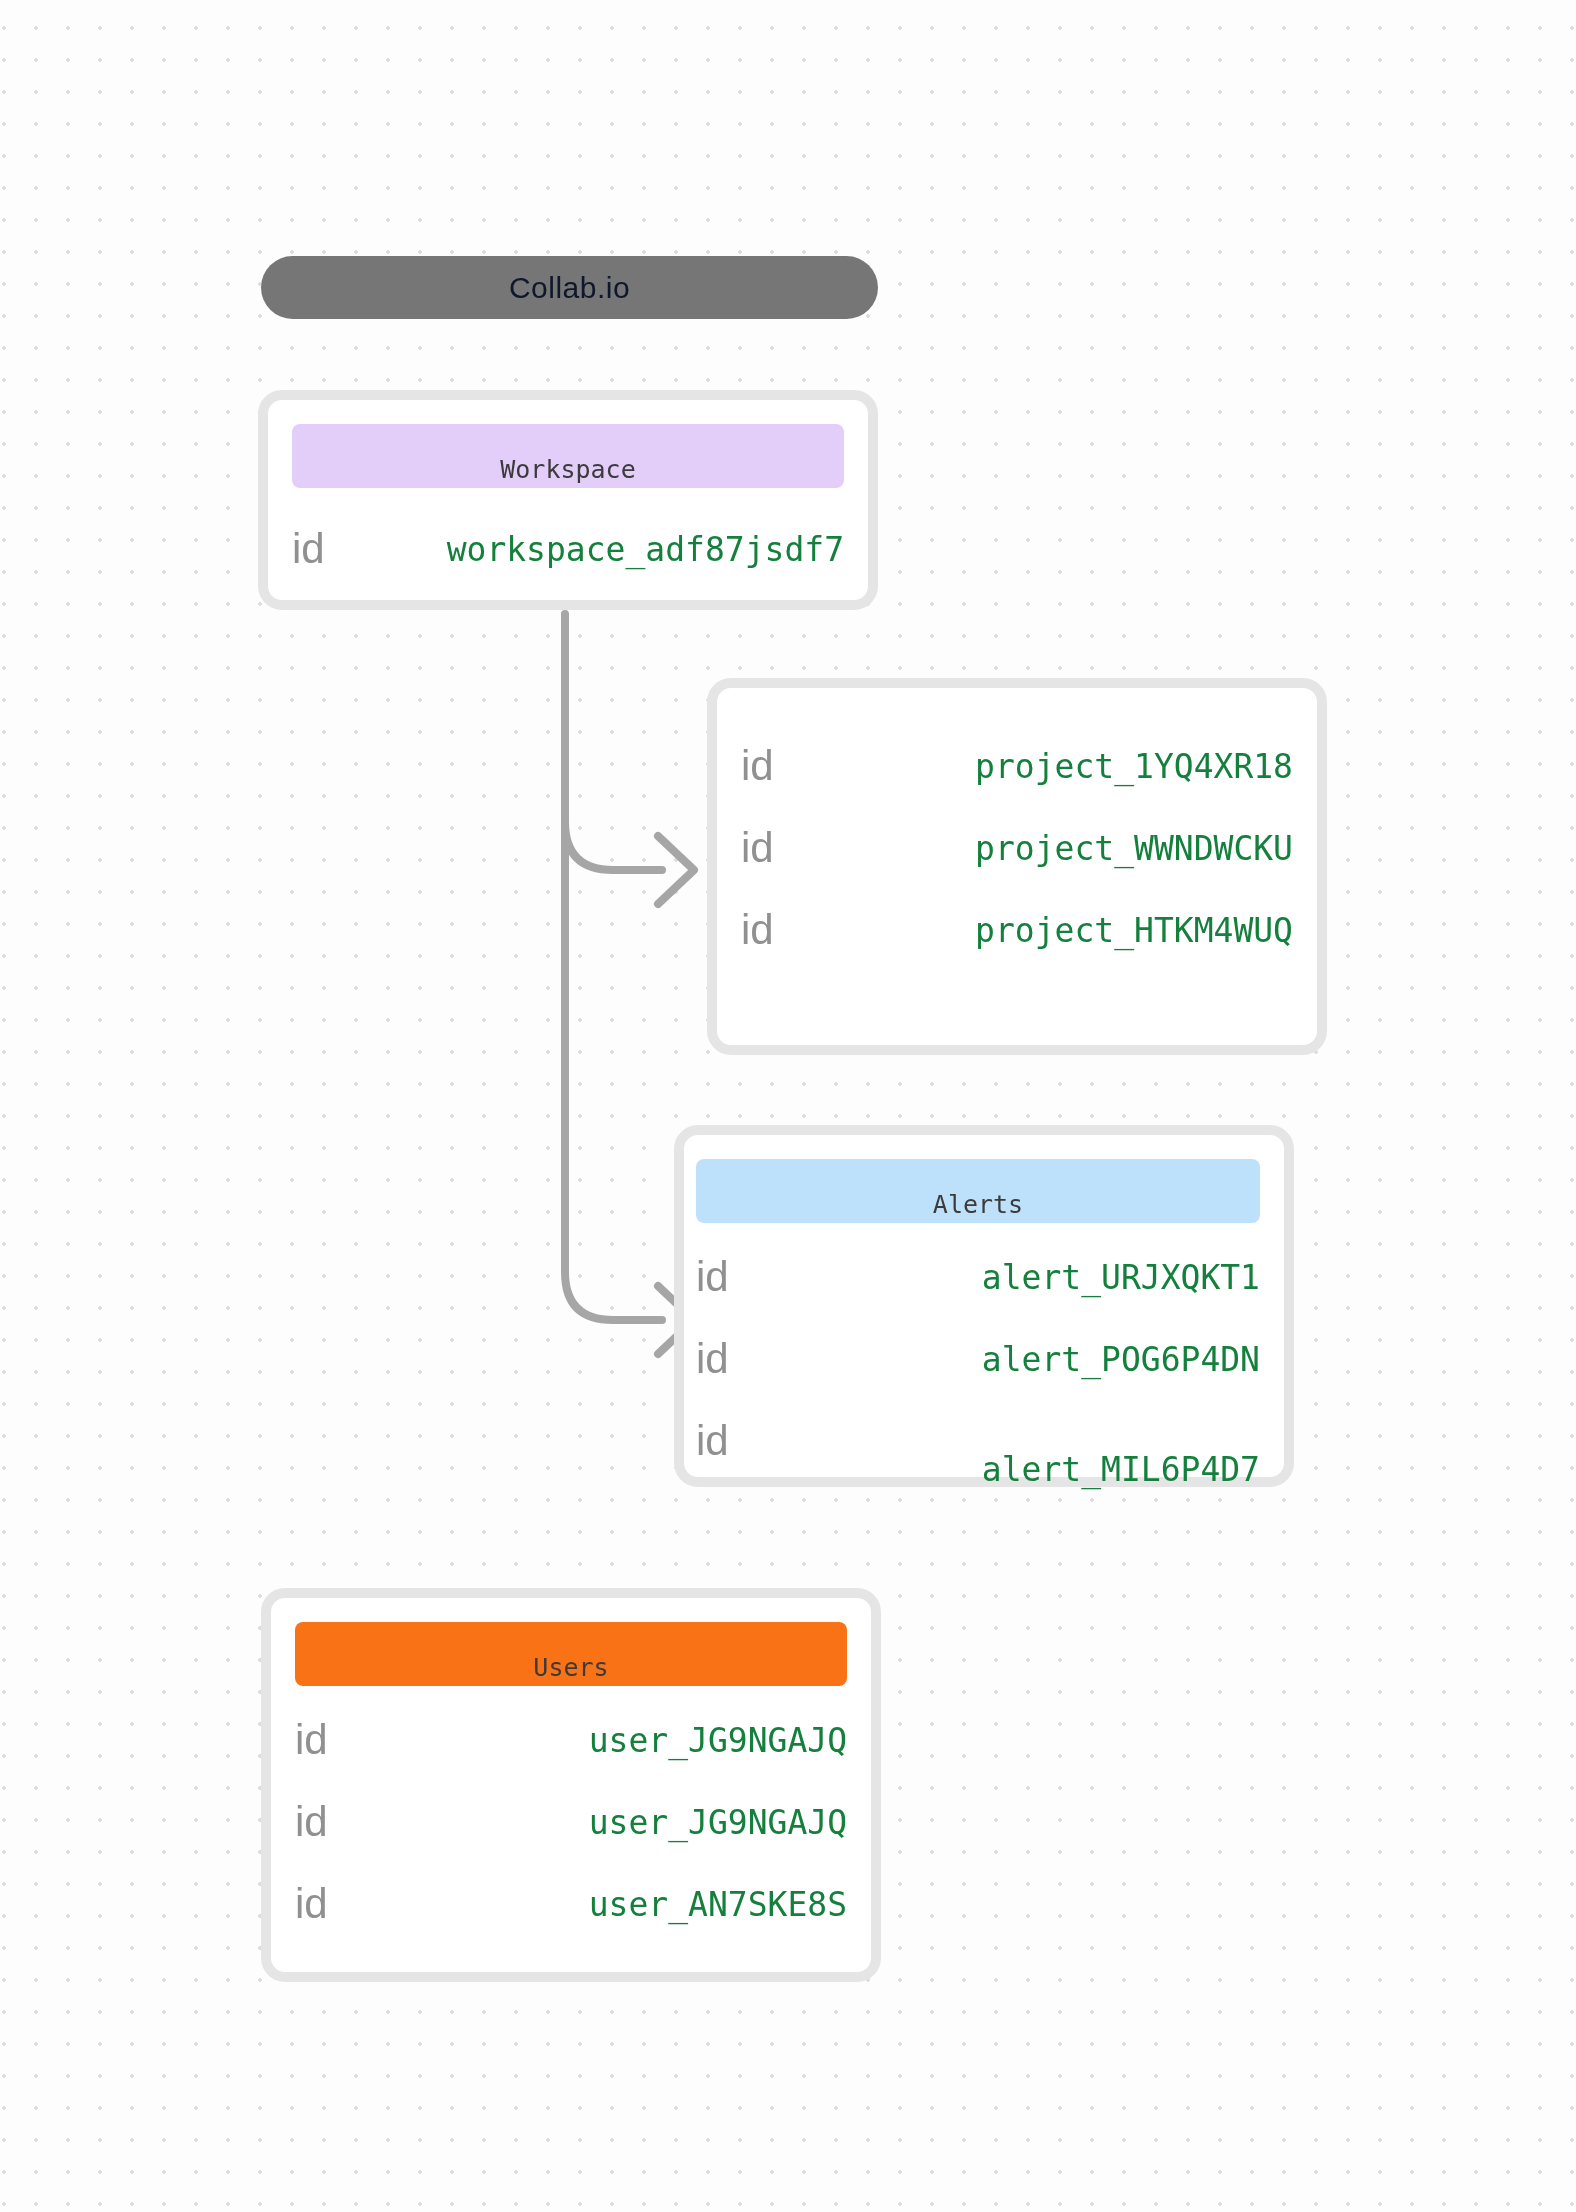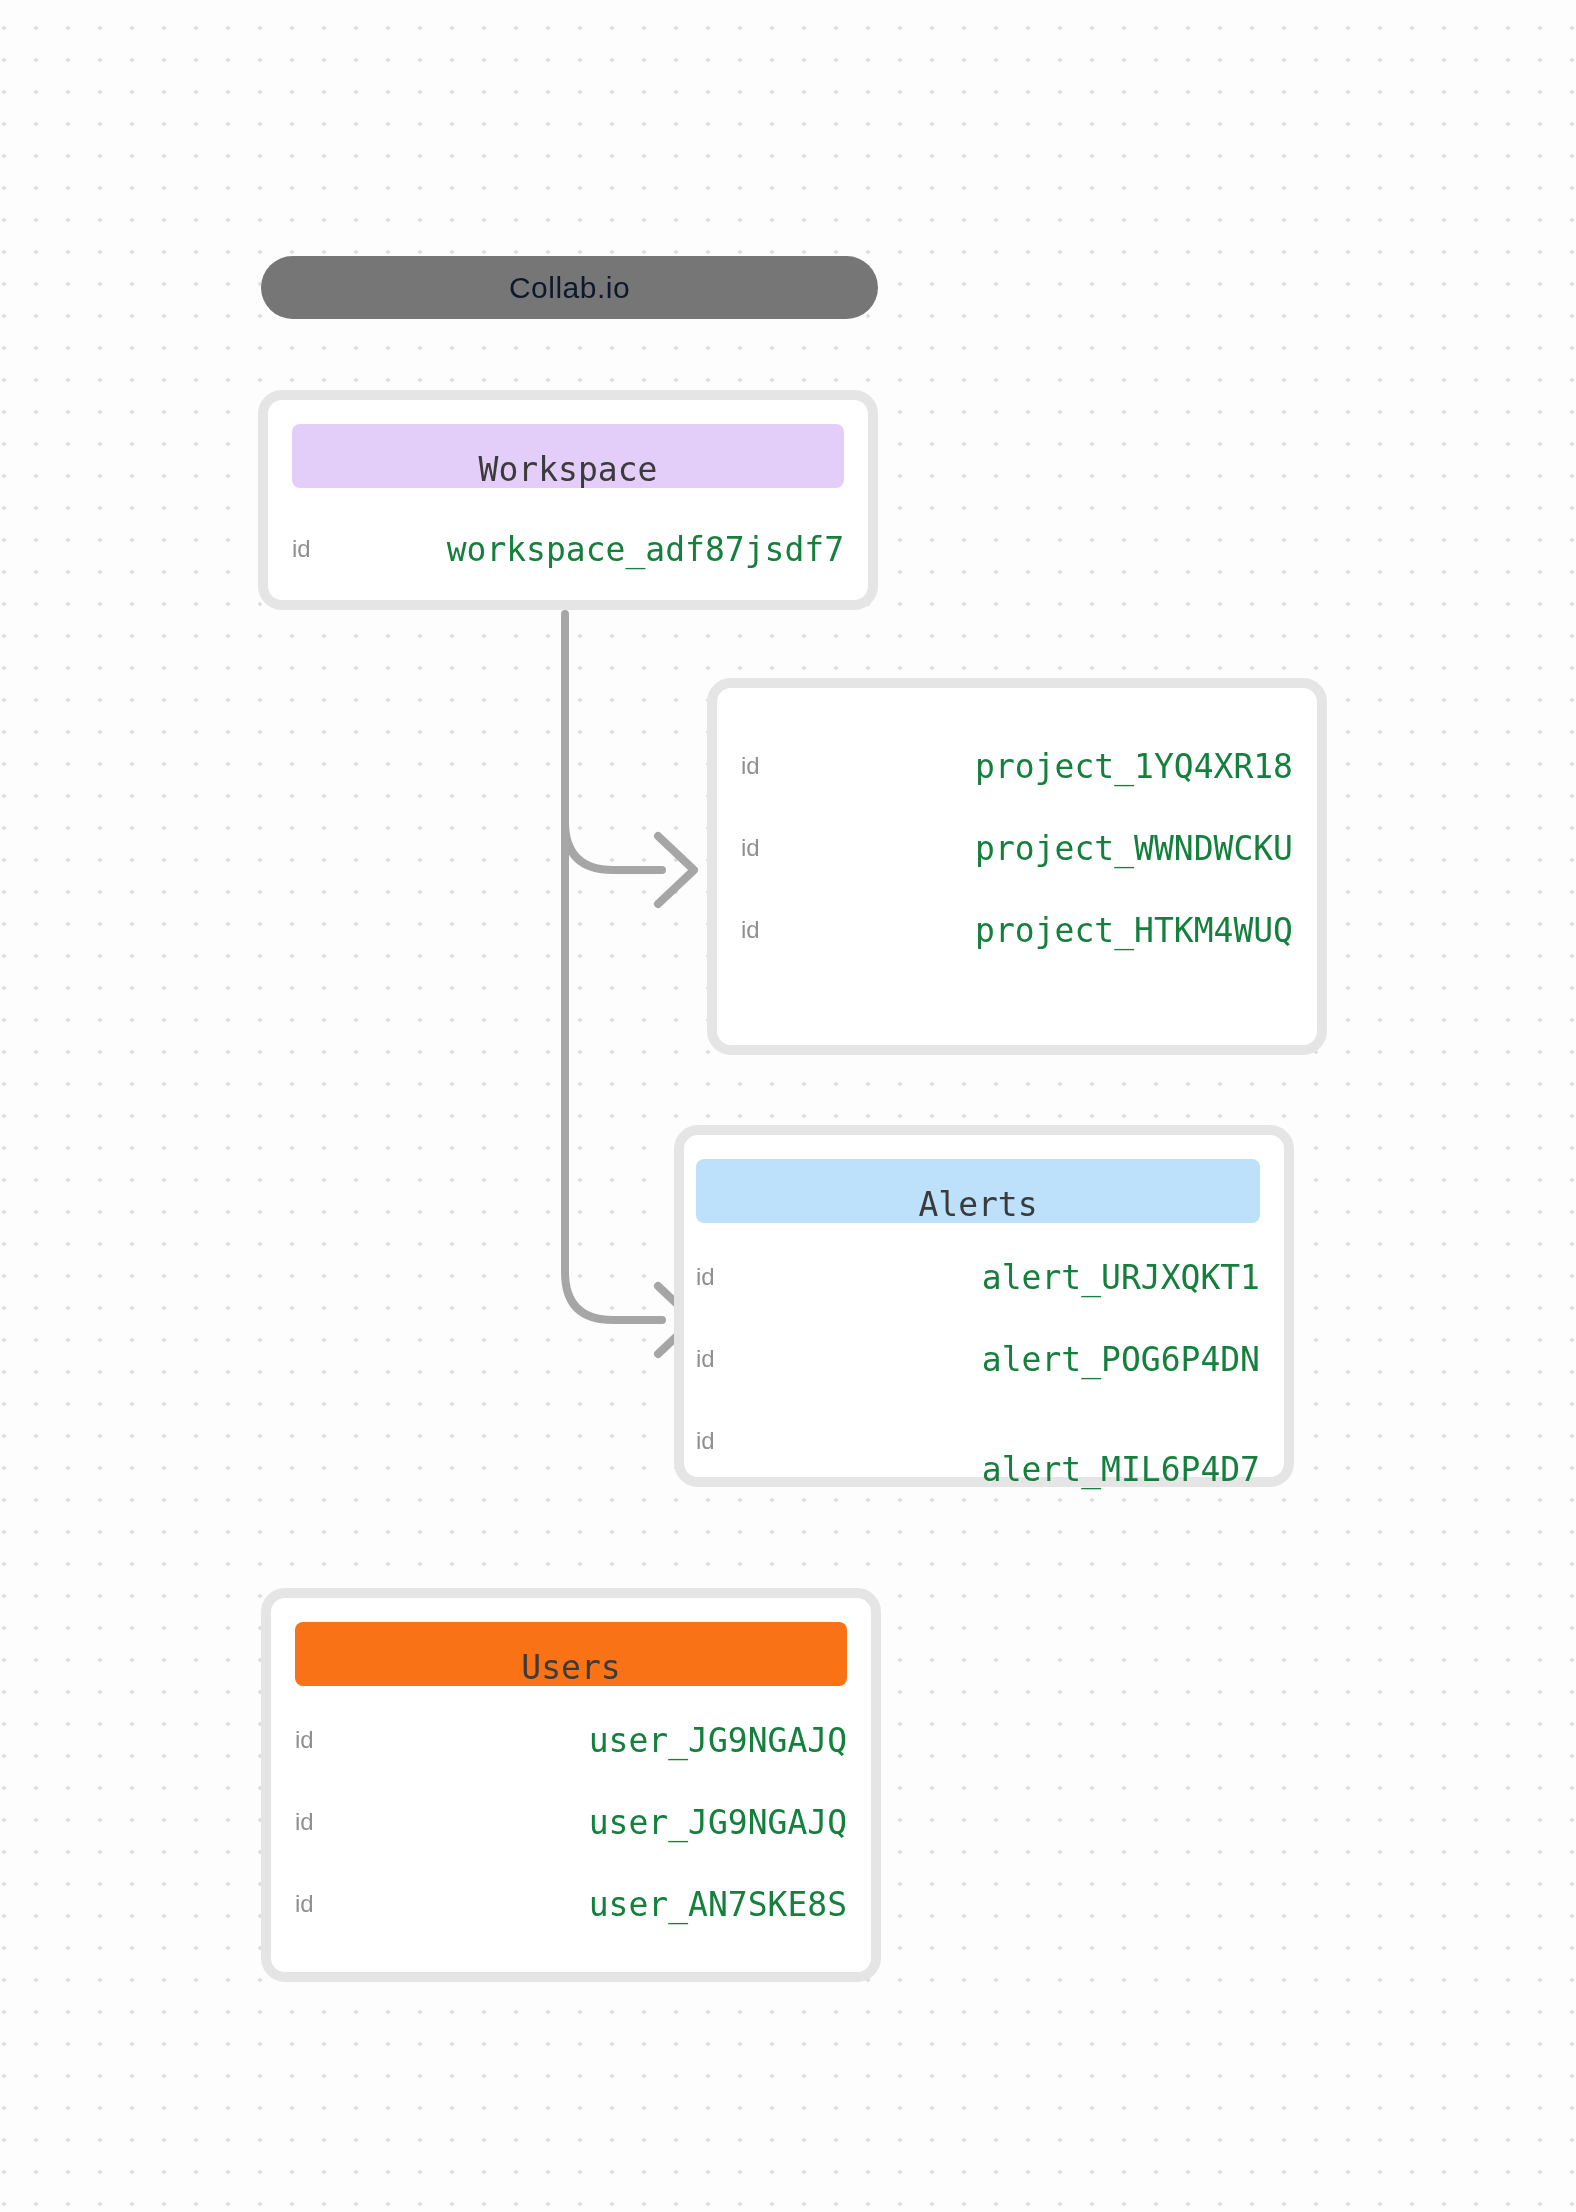--- a/index.html
+++ b/index.html
@@ -30,33 +30,33 @@
   .card-workspace{left:258px;top:390px;height:220px;}
   .card-projects{left:707px;top:678px;height:377px;}
   .card-alerts{left:674px;top:1125px;height:362px;padding-left:12px;}
   .card-users{left:261px;top:1588px;height:394px;}
 
   .card-header{
     height:64px;border-radius:8px;
     display:flex;align-items:center;justify-content:center;
   }
   .card-header .header-text{
-    font-family:"DejaVu Sans Mono",monospace;font-size:33px;font-weight:500;
+    font-family:"DejaVu Sans Mono",monospace;font-size:25px;font-weight:500;
     color:#3b3b3b;
     margin-top:27px;
   }
 
   .rows{display:block;}
   .row{
     height:82px;display:flex;align-items:center;justify-content:space-between;
   }
   .rows .row:first-child{margin-top:13px;}
   .card-workspace .rows .row:first-child{margin-top:20px;}
   .row .field-label{
-    color:#909090;font-size:24px;font-family:"Liberation Sans",sans-serif;
+    color:#909090;font-size:42px;font-family:"Liberation Sans",sans-serif;
   }
   .row .field-value{
     color:#15803d;font-size:33px;font-weight:500;
     font-family:"DejaVu Sans Mono",monospace;
   }
   .row .offset-down{transform:translateY(14px);margin-top:29px;}
 
   svg.connectors{position:absolute;left:0;top:0;pointer-events:none;}
 </style>
 </head>

